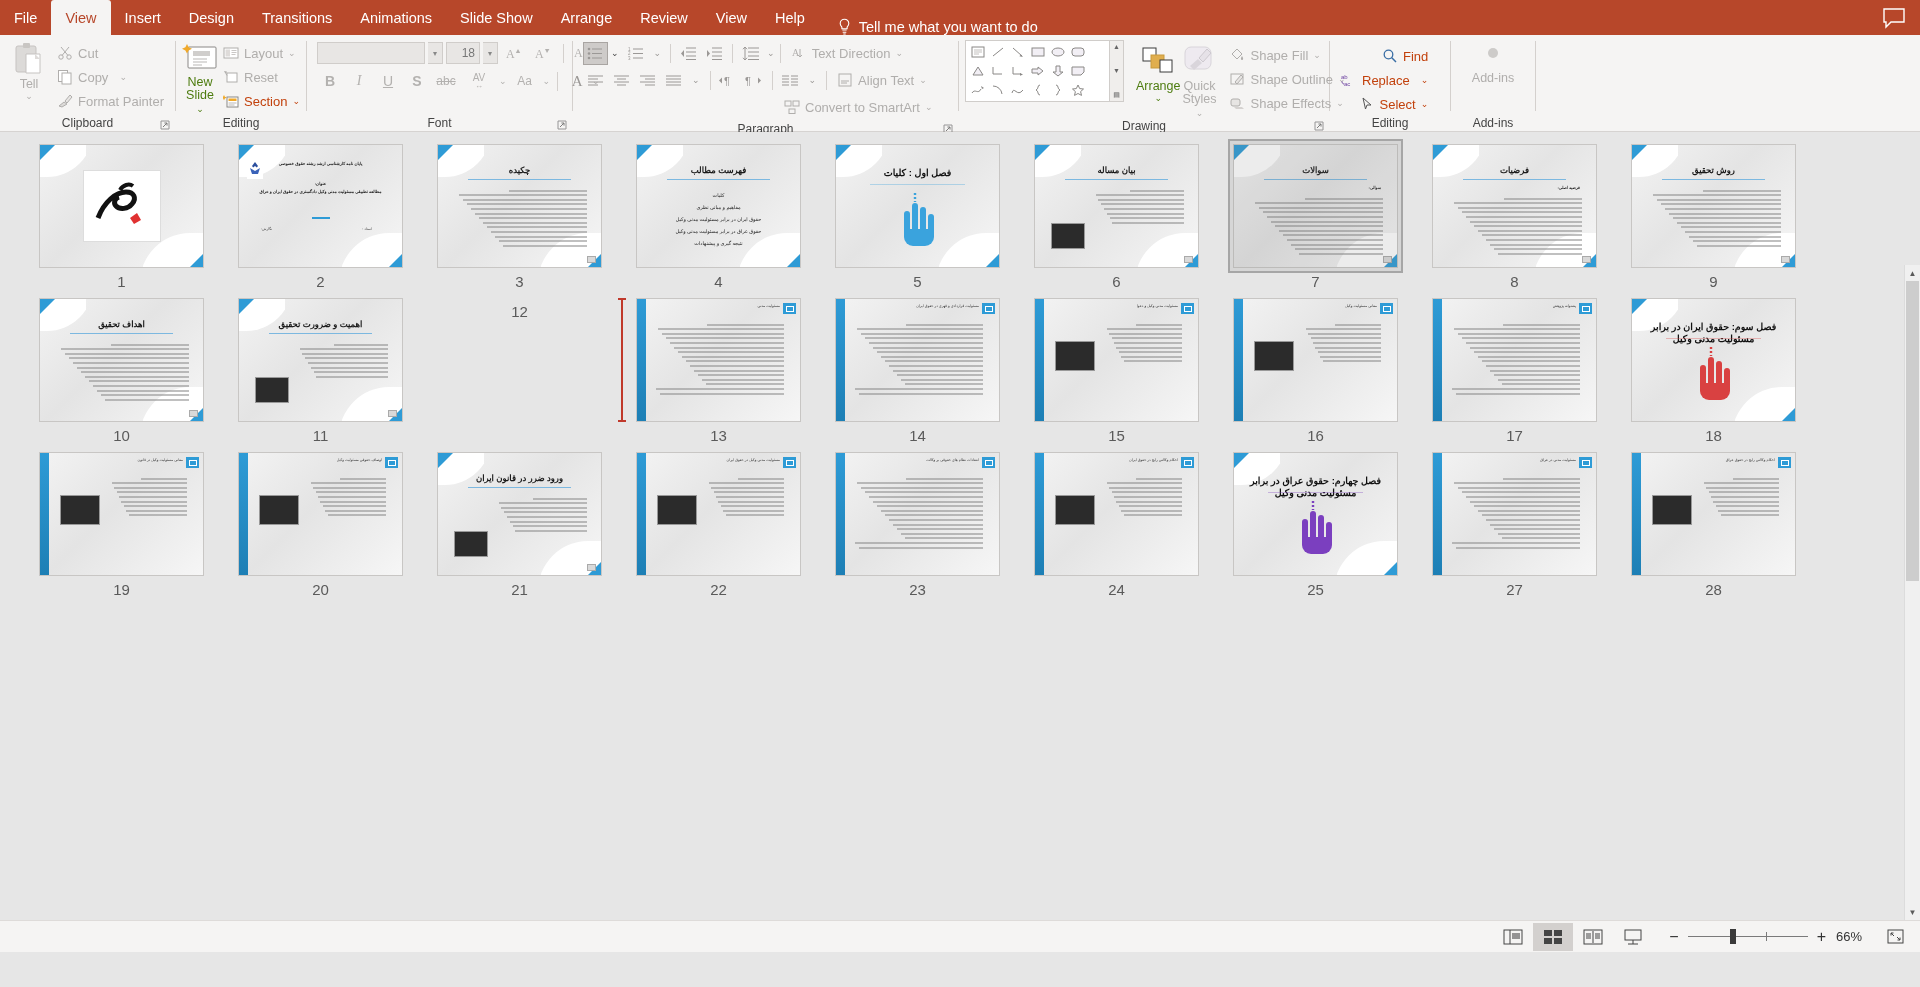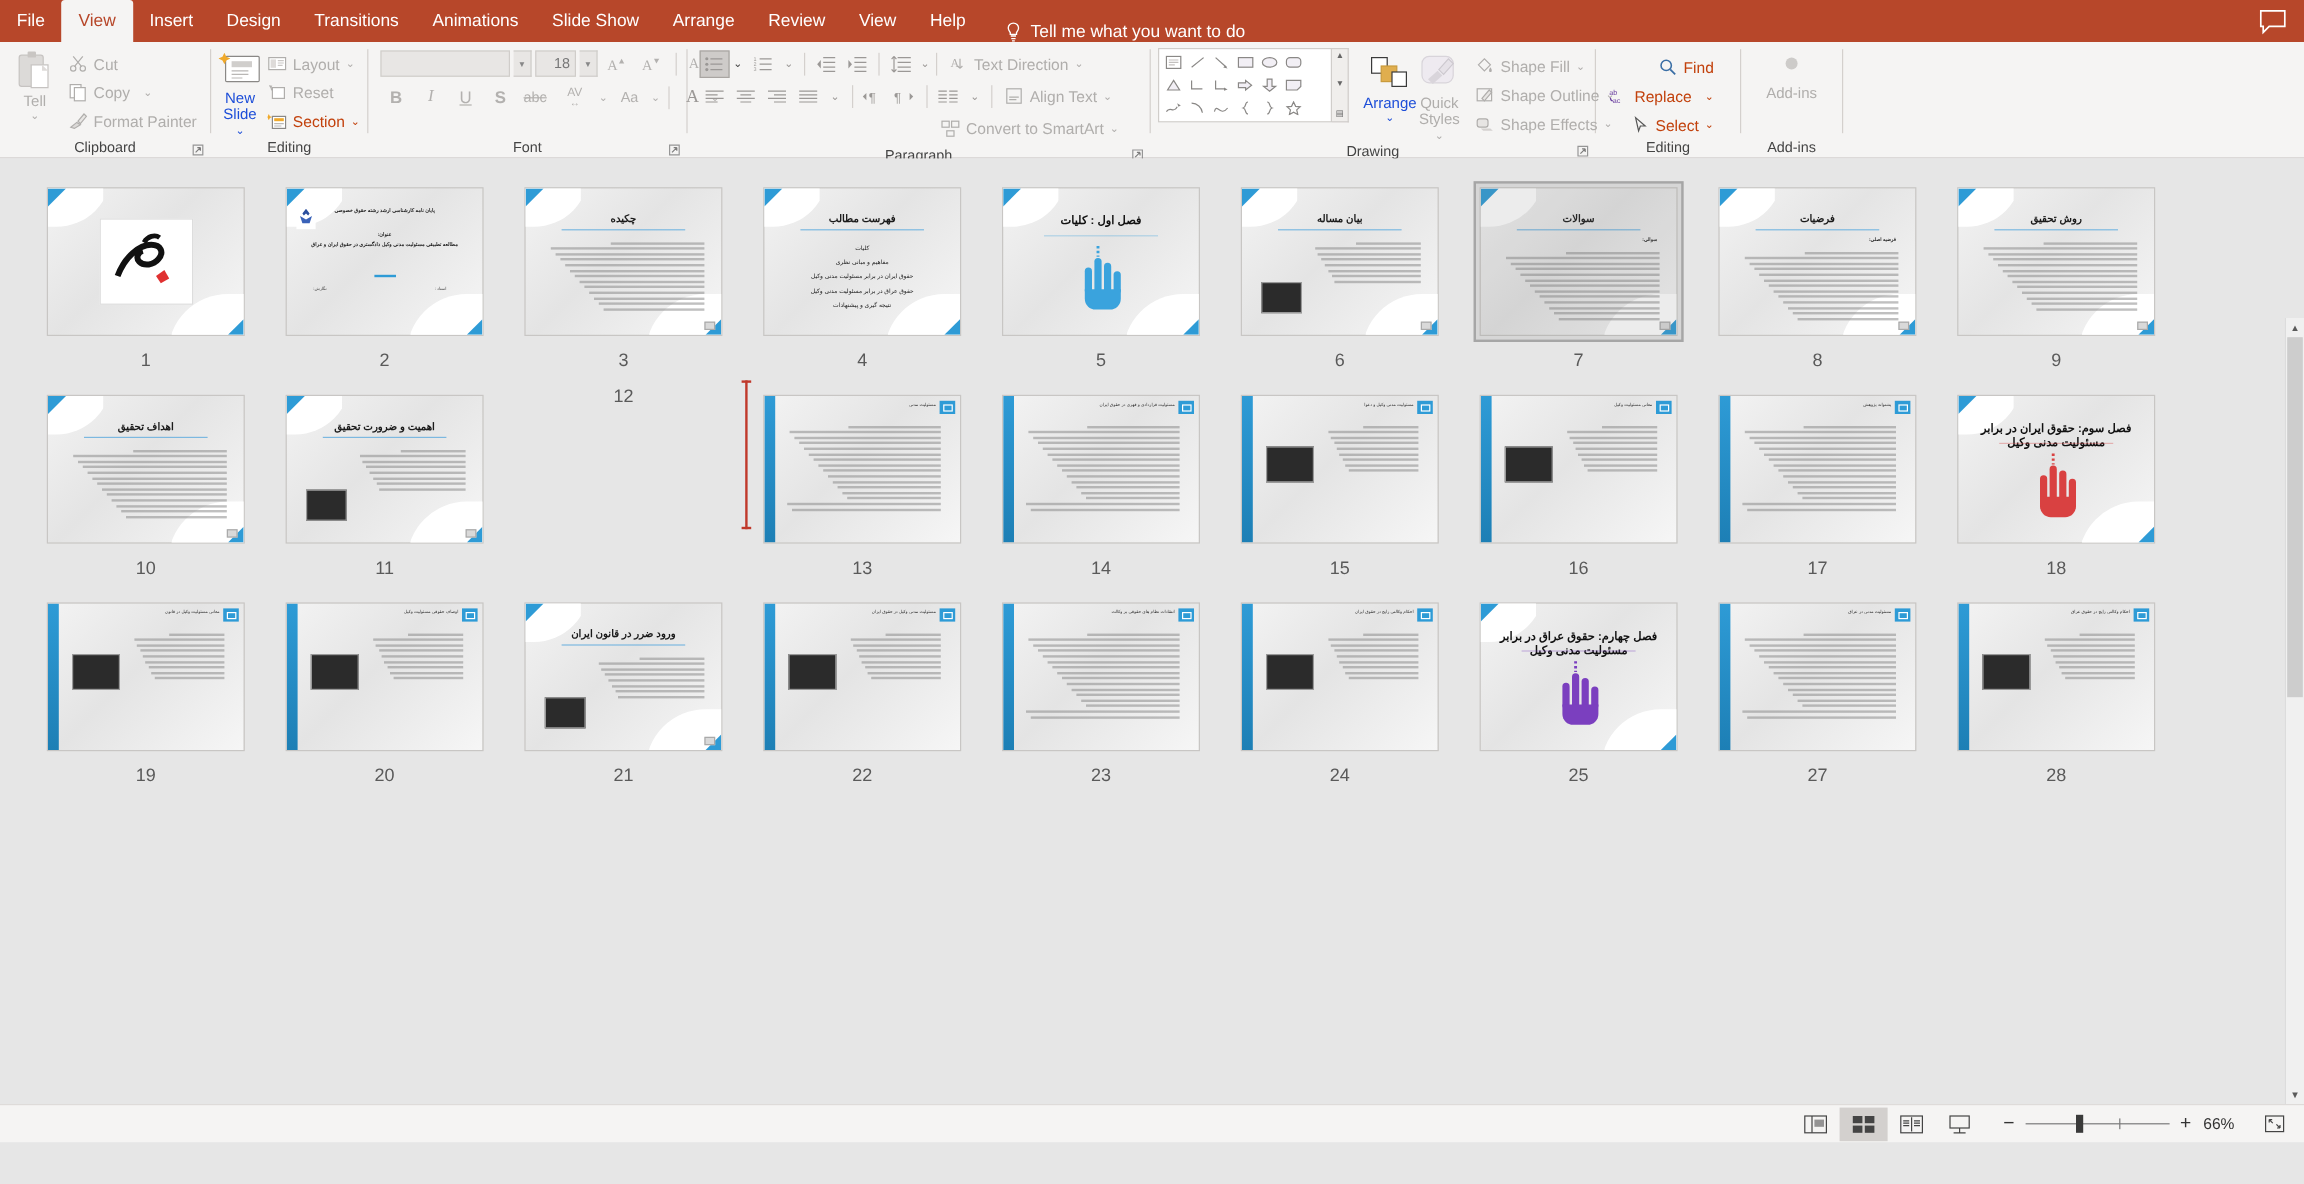--- a/index.html
+++ b/index.html
@@ -50,21 +50,21 @@
   .group-sep {
     width: 1px; background: #d4d0cd; margin: 6px 0 20px 0; flex: 0 0 1px;
   }
   .dialog-launcher {
     position: absolute; right: 4px; bottom: 1px;
     width: 12px; height: 12px; opacity: .75;
   }
 
   .big-btn {
     display: flex; flex-direction: column; align-items: center;
-    width: 54px; padding-top: 4px; font-size: 12.5px; color: #1d4ed8;
+    width: 54px; padding-top: 4px; font-size: 12.5px; color: #4d7c0f;
   }
   .big-btn.dim { color: #b0aeac; }
   .big-btn .lbl { margin-top: 2px; line-height: 13px; text-align: center; }
   .chev { font-size: 9px; line-height: 9px; margin-top: 1px; }
 
   .small-btn {
     display: flex; align-items: center; gap: 5px;
     height: 24px; padding: 0 5px; font-size: 13px; color: #b0aeac;
     white-space: nowrap;
   }
@@ -119,21 +119,21 @@
   
   .workspace {
     position: relative; height: 820px; background: #e6e6e6;
     overflow: hidden;
   }
   .grid {
     position: absolute; top: 12px; left: 22px; right: 22px;
     display: flex; flex-wrap: wrap; gap: 0;
   }
   .cell { width: 199px; margin-bottom: 8px; position: relative; }
-  .thumbwrap { width: 165px; height: 124px; margin: 12px auto; position: relative; }
+  .thumbwrap { width: 165px; height: 124px; margin: 0 auto; position: relative; }
   .thumbwrap.selected::after {
     content: ""; position: absolute; inset: -5px;
     border: 2px solid #a6a6a6; background: rgba(120,120,120,.14);
     pointer-events: none;
   }
   .slide {
     width: 165px; height: 124px; position: relative; overflow: hidden;
     border: 1px solid #c8c6c4;
     background: linear-gradient(135deg,#f3f3f3 0%,#e4e4e4 45%,#f6f6f6 100%);
   }

